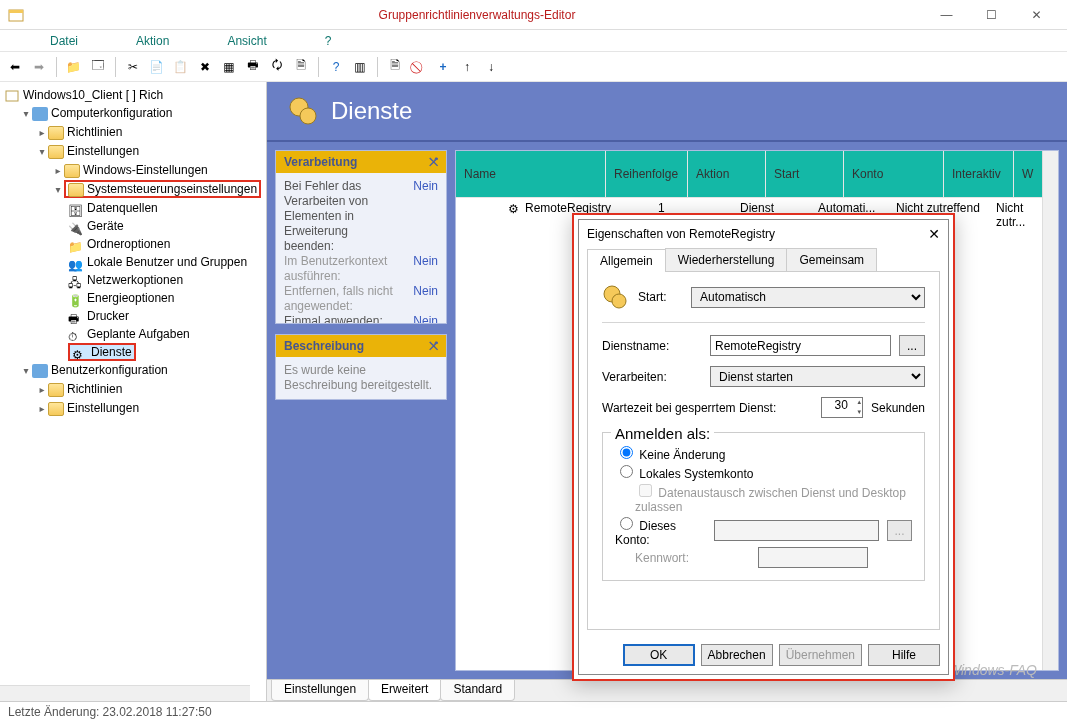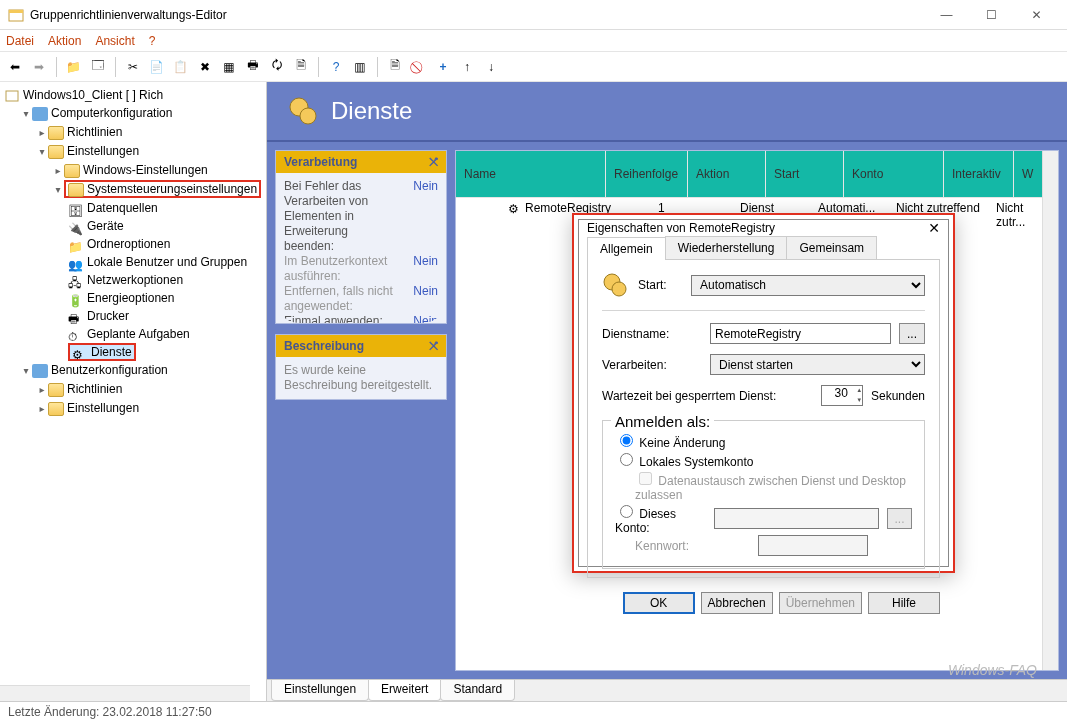--- a/index.html
+++ b/index.html
@@ -1,23 +1,23 @@
 <!DOCTYPE html>
 <html><head>
 <meta charset="utf-8">
 <style>
 * { box-sizing: border-box; font-family: "Segoe UI", Tahoma, sans-serif; font-size: 12px; }
 body { margin:0; width:1067px; height:724px; background:#fff; overflow:hidden; position:relative; }
 .titlebar { height:30px; display:flex; align-items:center; padding:0 8px; border-bottom:1px solid #ddd; }
 .titlebar .icon { width:16px; height:16px; margin-right:6px; }
-.titlebar .title { flex:1; color:#000000; }
+.titlebar .title { flex:1; color:#b91c1c;text-align:center; }
 .win-btns { display:flex; }
 .win-btn { width:45px; height:30px; display:flex; align-items:center; justify-content:center; color:#555; }
 .menubar { height:22px; display:flex; align-items:center; padding:0 6px; border-bottom:1px solid #e5e5e5; }
-.menubar span { margin-right:14px; color:#c2410c; cursor:default; }
+.menubar span { margin-right:14px; color:#0f766e; cursor:default;margin-left:44px; }
 .toolbar { height:30px; display:flex; align-items:center; padding:0 4px; border-bottom:1px solid #e5e5e5; gap:2px; }
 .tb-sep { width:1px; height:20px; background:#ccc; margin:0 4px; }
 .tb-btn { width:22px; height:22px; display:flex; align-items:center; justify-content:center; }
 .body { display:flex; height:619px; }
 .tree-pane { width:282px; border-right:1px solid #ccc; overflow:auto; padding:4px; background:#fff; }
 .tree ul { list-style:none; margin:0; padding-left:16px; }
 .tree > ul { padding-left:0; }
 .tree li { white-space:nowrap; line-height:18px; cursor:default; }
 .caret { display:inline-block; width:12px; text-align:center; color:#666; font-size:10px;}
 .ticon { display:inline-block; width:16px; height:14px; vertical-align:middle; margin-right:3px;}
@@ -25,35 +25,35 @@
 .config-icon { background:#6ba8e0; border-radius:2px; }
 .hl { border:2px solid #e03020; padding:0 2px; }
 .tree .sel { background:#cde8ff; }
 .right-pane { flex:1; display:flex; flex-direction:column; position:relative; }
 .header-bar { height:60px; background:#6a7fc5; color:#fff; display:flex; align-items:center; padding-left:20px; font-size:22px; border-bottom:2px solid #4c5fa3; }
 .header-bar .hicon { width:32px; height:32px; margin-right:12px;}
 .content-row { flex:1; display:flex; background:#6a7fc5; padding:8px; gap:8px; overflow:hidden;}
 .side-box { width:172px; display:flex; flex-direction:column; gap:10px;}
 .panel { background:#eef1f9; border:1px solid #b0bce0; }
 .panel-head { background:#eab308; padding:4px 8px; font-weight:600; color:#455690; display:flex; justify-content:space-between; align-items:center; }
-.panel-body { padding:6px 8px; font-size:11px; color:#555; line-height:15px; max-height:150px; overflow:hidden;border-radius:23px;}
+.panel-body { padding:6px 8px; font-size:11px; color:#555; line-height:15px; max-height:150px; overflow:hidden;}
 .pb-row { display:flex; justify-content:space-between;}
 .pb-row .v { color:#3a59c0;}
 .list-pane { flex:1; background:#fff; border:1px solid #b0bce0; display:flex; flex-direction:column;}
 .list-head { display:flex; border-bottom:1px solid #e5e5e5; }
 .list-head .col { padding:16px 8px; border-right:1px solid #e5e5e5; color:#333; background:#14b8a6;}
 .list-row { display:flex;margin-left:44px; }
 .list-row .col { padding:3px 8px; }
 .list-row .svc-icon { display:inline-block; width:14px; height:14px; vertical-align:middle; margin-right:3px;}
 .btm-tabs { height:22px; background:#f0f0f0; display:flex; border-top:1px solid #ccc; padding-left:4px;}
 .btm-tab { padding:2px 12px; border:1px solid #ccc; border-top:none; background:#fafafa; margin-right:-1px; border-radius:0 0 4px 4px; }
 .btm-tab.active { background:#fff; }
 .statusbar { height:22px; border-top:1px solid #ccc; padding:3px 8px; font-size:11px; color:#555;}
 
-.dialog { position:absolute; left:572px; top:213px; width:383px; height:360px; background:#fff; border:2px solid #e03020; box-shadow:0 4px 20px rgba(0,0,0,.25);}
+.dialog { position:absolute; left:572px; top:213px; width:383px; height:468px; background:#fff; border:2px solid #e03020; box-shadow:0 4px 20px rgba(0,0,0,.25);}
 .inner { position:absolute; inset:4px; border:1px solid #888; background:#fff; display:flex; flex-direction:column;}
 .dlg-title { height:28px; display:flex; align-items:center; padding:0 8px; justify-content:space-between;}
 .tabs { display:flex; padding-left:8px; }
 .tab { padding:4px 12px; border:1px solid #ccc; border-bottom:none; background:#f0f0f0; margin-right:-1px;}
 .tab.active { background:#fff; position:relative; top:1px;}
 .tab-page { flex:1; border:1px solid #ccc; margin:0 8px 8px 8px; padding:12px 14px 8px 14px; display:flex; flex-direction:column; gap:10px;}
 .row { display:flex; align-items:center; gap:8px;}
 .lbl { width:100px; }
 select, input[type=text], input[type=password], .spin { height:21px; border:1px solid #7a7a7a; padding:0 4px; font-size:12px;}
 .spin { width:42px; text-align:right; padding-right:14px; position:relative;}

